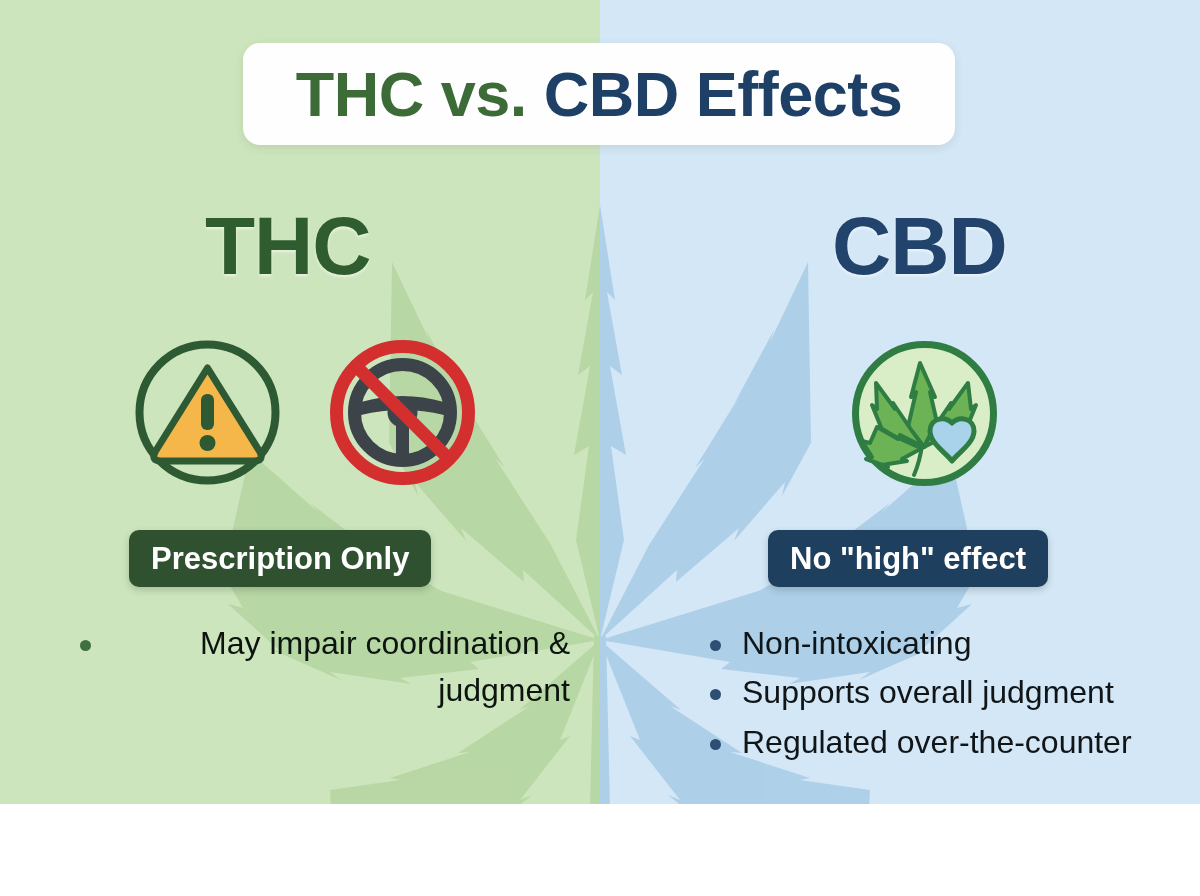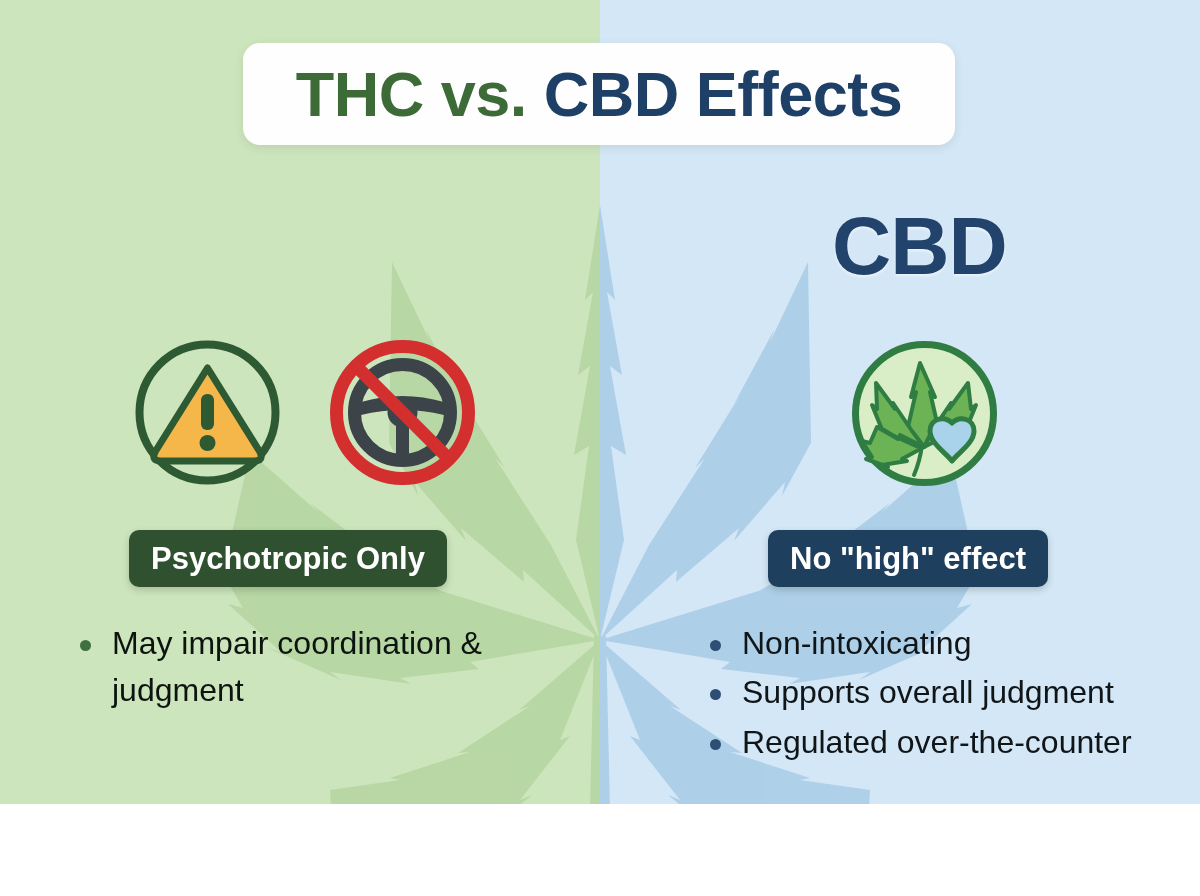--- a/index.html
+++ b/index.html
@@ -134,20 +134,21 @@
   .bullets {
     position: absolute;
     list-style: none;
     margin: 0;
     padding: 0;
   }
   .bullets-thc {
     left: 70px;
     top: 620px;
     width: 500px;
+    text-align: right;
   }
   .bullets-cbd {
     left: 76px;
     top: 620px;
     width: 520px;
   }
   .bullets li {
     position: relative;
     padding-left: 42px;
     font-size: 32px;
@@ -221,20 +222,21 @@
       <use href="#leafShape" fill="#a8cbe6" opacity="0.85"></use>
     </g>
   </svg>
 
   <div class="title-card">
     <span class="title-text"><span class="title-thc">THC vs.</span><span>&nbsp;</span><span class="title-cbd">CBD Effects</span></span>
   </div>
 
   <div class="column col-thc">
 
+    <div class="col-heading heading-thc">THC</div>
 
     <div class="icon-row icon-row-thc">
 
       <span class="icon-wrap">
         <svg width="155" height="155" viewBox="0 0 155 155">
           <circle cx="77.5" cy="77.5" r="68" fill="none" stroke="#2d5a33" stroke-width="8"></circle>
           <path d="M77.5 33 L130 117 Q134 126 124 126 L31 126 Q21 126 25 117 Z" fill="#f5b749" stroke="#2d5a33" stroke-width="7" stroke-linejoin="round"></path>
           <rect x="71" y="59" width="13" height="36" rx="6" fill="#2d5a33"></rect>
           <circle cx="77.5" cy="108" r="8" fill="#2d5a33"></circle>
         </svg>
@@ -248,21 +250,21 @@
             <rect x="71" y="88" width="13" height="40" fill="#3d4449"></rect>
             <path d="M36 67 Q77.5 55 119 67 L119 80 Q77.5 70 36 80 Z" fill="#3d4449"></path>
           </g>
           <circle cx="77.5" cy="77.5" r="66" fill="none" stroke="#d32f2f" stroke-width="13"></circle>
           <line x1="31" y1="31" x2="124" y2="124" stroke="#d32f2f" stroke-width="13" stroke-linecap="round"></line>
         </svg>
       </span>
 
     </div>
 
-    <div class="badge badge-thc">Psychotropic Only</div>
+    <div class="badge badge-thc">Prescription Only</div>
 
     <ul class="bullets bullets-thc">
       <li>May impair coordination &amp; judgment</li>
     </ul>
 
   </div>
 
   <div class="column col-cbd">
 
     <div class="col-heading heading-cbd">CBD</div>

